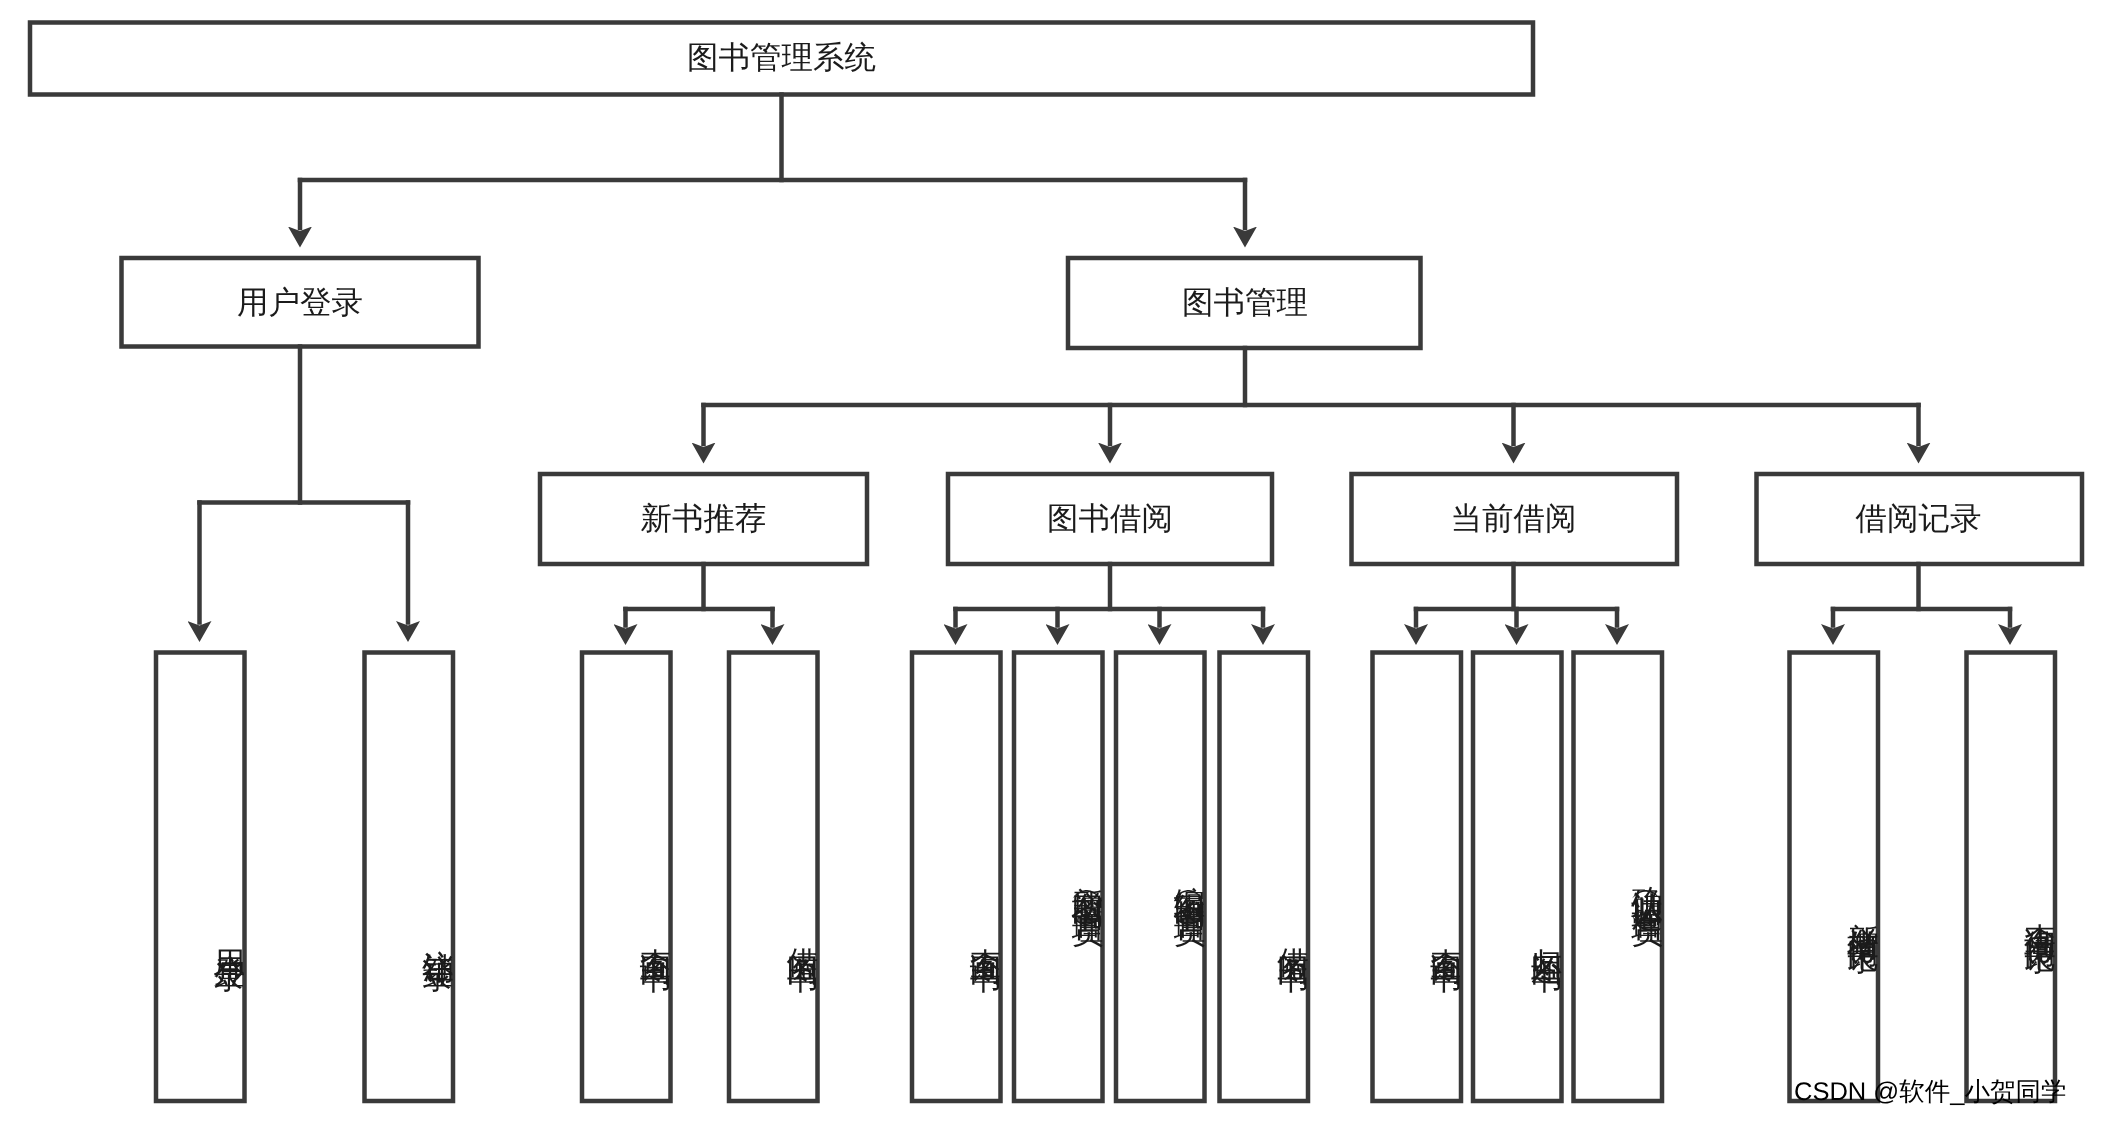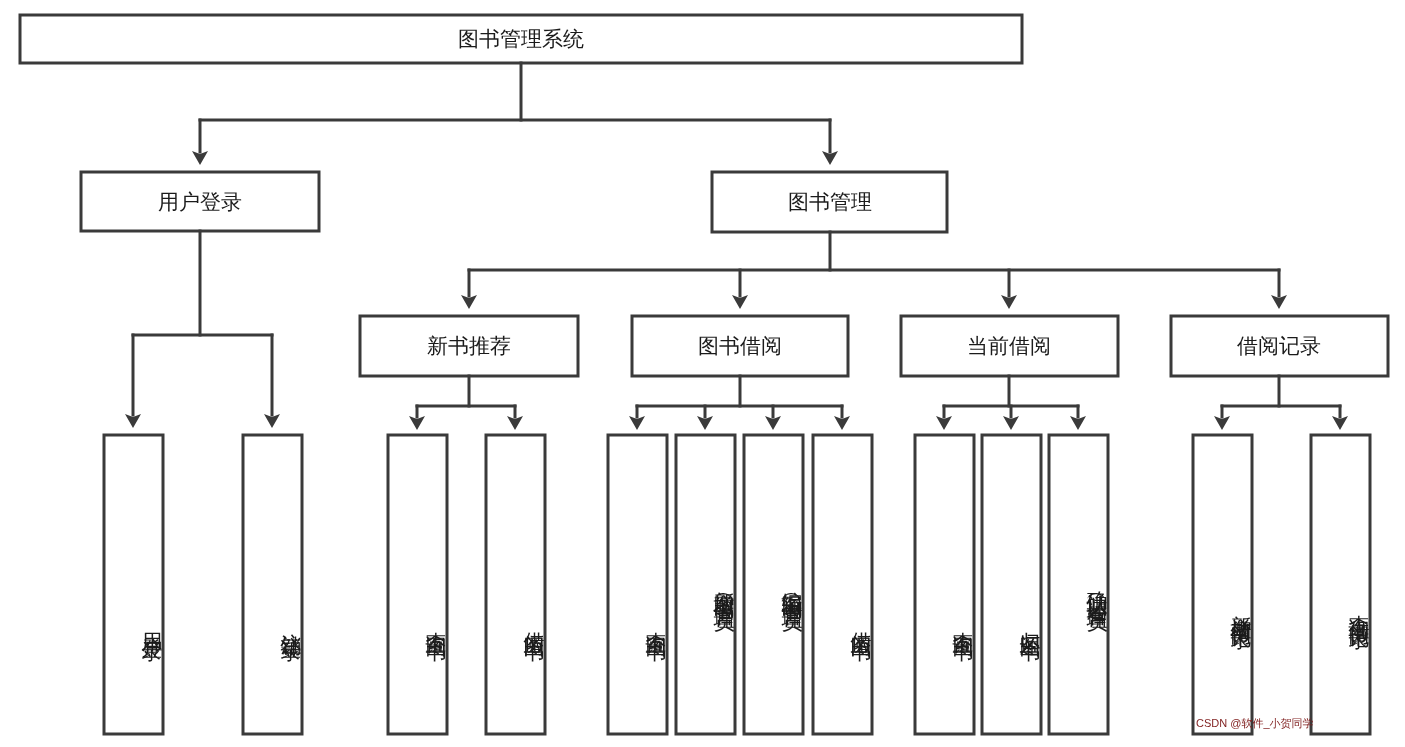--- a/index.html
+++ b/index.html
@@ -59,22 +59,22 @@
     display: flex;
     align-items: flex-start;
     justify-content: center;
     text-align: center;
     pointer-events: none;
     user-select: none;
   }
   .watermark {
     position: absolute;
     font-family: "Liberation Sans", "DejaVu Sans", sans-serif;
-    font-size: 11px;
-    color: #7f1d1d;
+    font-size: 17px;
+    color: #000000;
     white-space: nowrap;
   }
 </style>
 </head>
 <body>
 
 <div id="diagram-root">
 
   <svg id="tree-svg" viewBox="0 0 1405 747">
     <defs>

